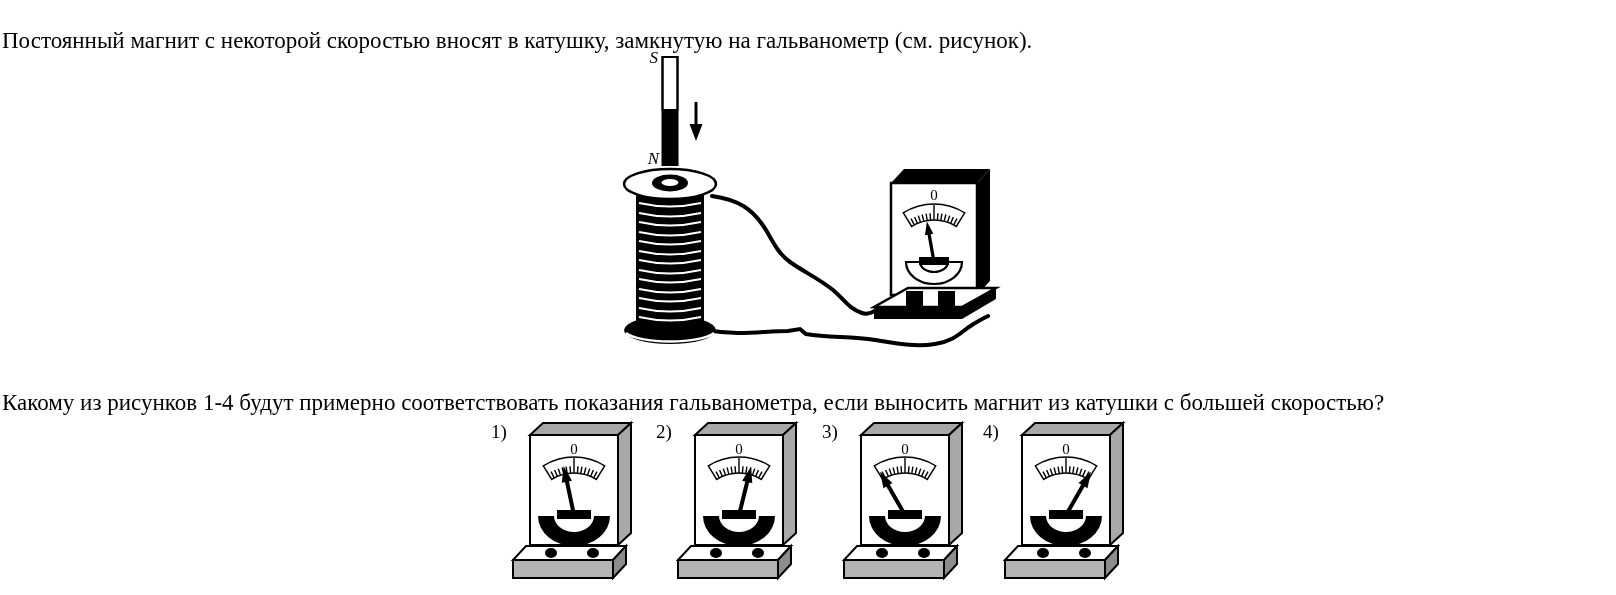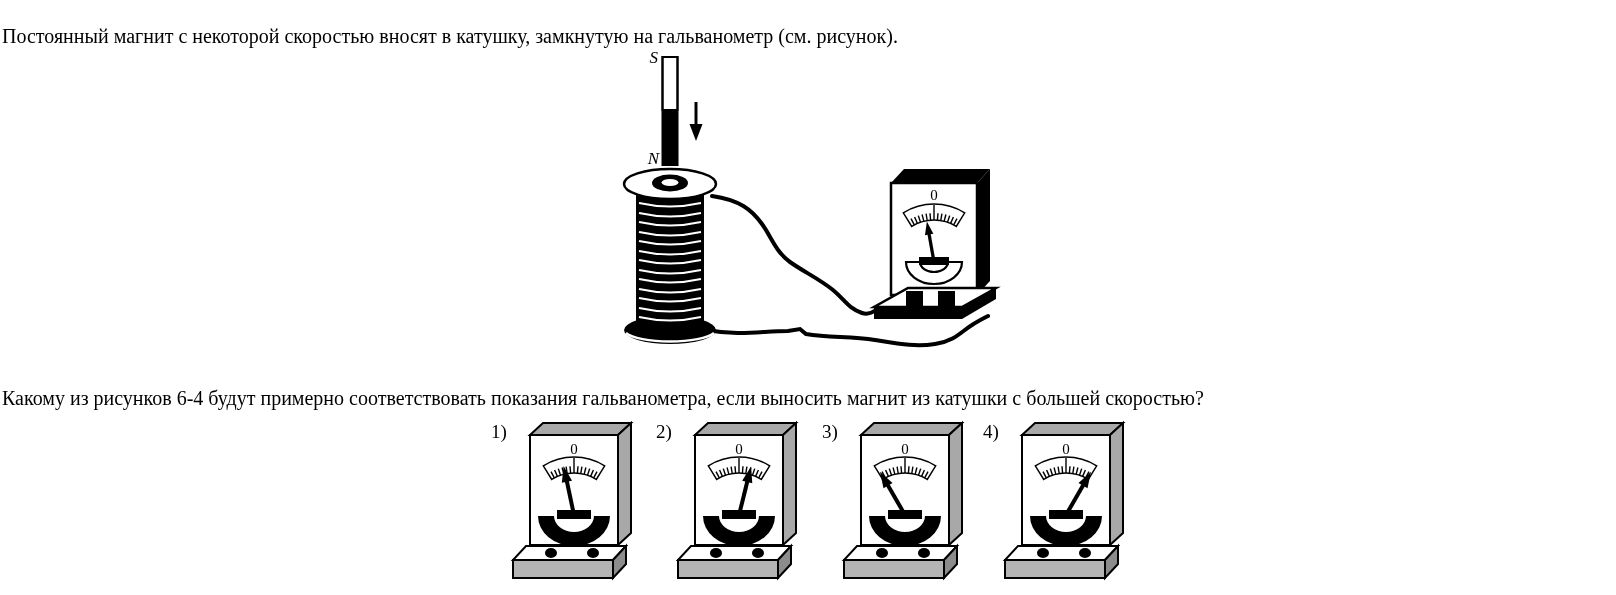--- a/index.html
+++ b/index.html
@@ -5,21 +5,21 @@
   :root{
     --ink:#000000; --panel-gray:#a8a8a8; --base-gray:#b4b4b4;
     --base-side-gray:#8c8c8c; --background:#ffffff;
   }
   html,body{margin:0;padding:0}
   body{
     width:1616px;height:595px;position:relative;overflow:hidden;
     background:var(--background);
     font-family:"Liberation Serif","DejaVu Serif",serif;color:var(--ink);
   }
-  .qtext{position:absolute;left:2px;font-size:20px;white-space:nowrap;color:var(--ink)}
+  .qtext{position:absolute;left:2px;font-size:23px;white-space:nowrap;color:var(--ink)}
   .line1{top:5px}
   .line2{top:367px}
   .main-fig{position:absolute;left:600px;top:45px;width:410px;height:315px}
   .opt{position:absolute;top:420px;width:164px;height:170px}
   .opt-label{position:absolute;left:8px;top:1px;font-size:19px}
   .opt-svg{position:absolute;left:0;top:0;width:164px;height:170px}
   .ink{fill:var(--ink)}
   .ink-stroke{stroke:var(--ink)}
   .face{fill:#ffffff;stroke:var(--ink);stroke-width:2}
   .panel{fill:var(--panel-gray);stroke:var(--ink);stroke-width:2}
@@ -125,21 +125,21 @@
     <g>
       <polygon class="face" points="874,307 962,307 996,288 908,288" style="stroke-width:2.5"></polygon>
       <rect class="ink" x="906" y="291" width="17" height="16"></rect>
       <rect class="ink" x="938" y="291" width="17" height="16"></rect>
       <rect class="ink" x="874" y="307" width="88" height="12"></rect>
       <polygon class="ink" points="962,307 996,288 996,299 962,319"></polygon>
     </g>
   </g>
 </svg>
 
-<p class="qtext line2">Какому из рисунков 6-4 будут примерно соответствовать показания гальванометра, если выносить магнит из катушки с большей скоростью?</p>
+<p class="qtext line2">Какому из рисунков 1-4 будут примерно соответствовать показания гальванометра, если выносить магнит из катушки с большей скоростью?</p>
 
 <div>
 
   <div class="opt" style="left:483px">
     <div class="opt-label">1)</div>
     <svg class="opt-svg" viewBox="0 0 164 170">
       <polygon class="panel" points="47,15 60,3 148,3 135,15"></polygon>
       <polygon class="panel" points="135,15 148,3 148,113 135,125"></polygon>
       <rect class="face" x="47" y="15" width="88" height="110"></rect>
       <polygon class="face" points="30,140 130,140 143,126 43,126"></polygon>

